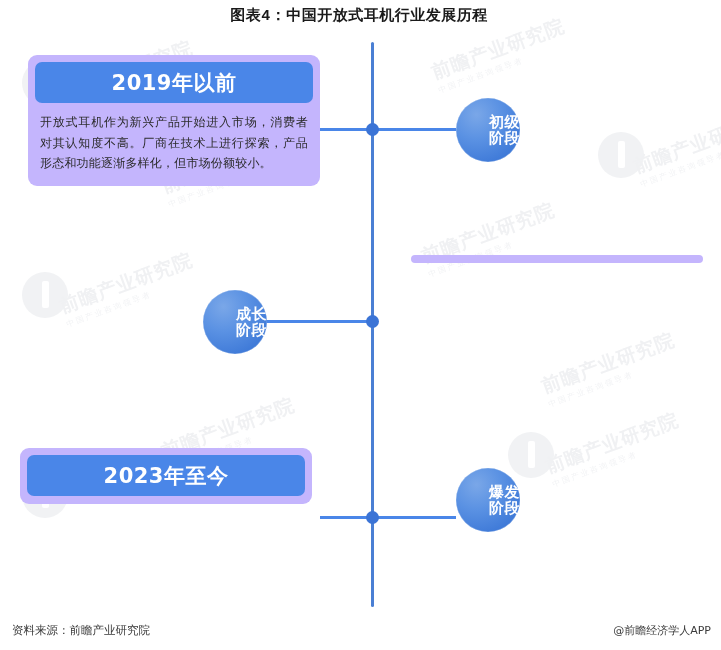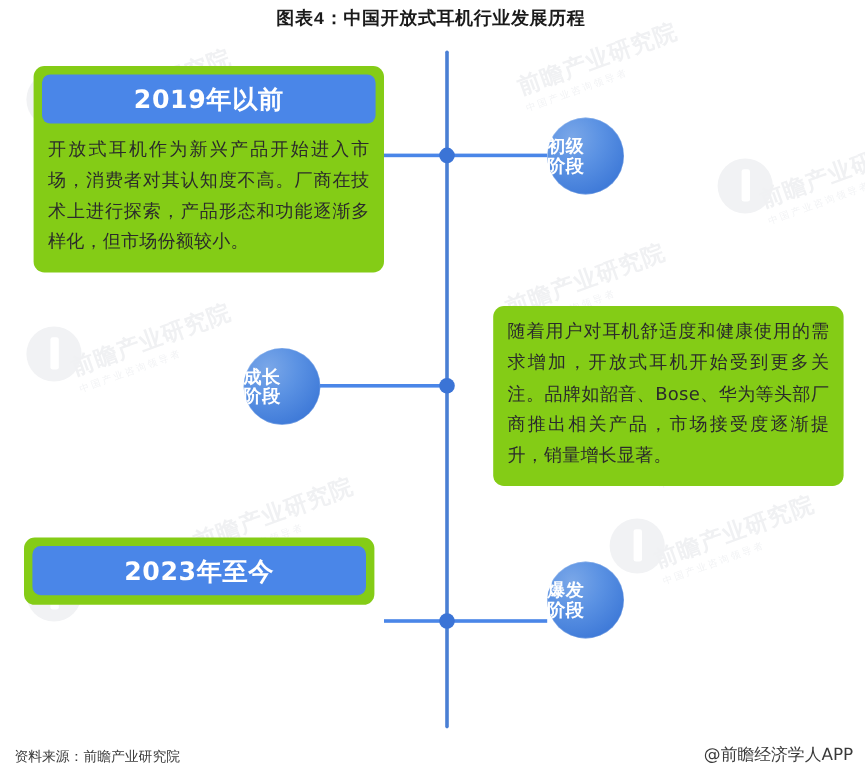--- a/index.html
+++ b/index.html
@@ -103,37 +103,37 @@
   
   .stage-circle {
     position: absolute;
     width: 64px;
     height: 64px;
     border-radius: 50%;
     background: radial-gradient(circle at 32% 26%, #7aa7e8 0%, #5b92e3 38%, #3f7ad8 78%, #3a74d4 100%);
     color: #ffffff;
     display: flex;
     flex-direction: column;
-    align-items: flex-start;
+    align-items: flex-end;
     justify-content: center;
     font-family: "DejaVu Sans", "Liberation Sans", sans-serif;
     font-size: 15px;
     font-weight: bold;
     line-height: 1.08;
     letter-spacing: 0.5px;
     z-index: 5;
     box-shadow: 0 0 0 0.5px rgba(255,255,255,0.25) inset;
   }
   .stage-circle span { display: block; }
 
   
   .card {
     position: absolute;
     width: 292px;
-    background: #84cc16;
+    background: #c4b5fd;
     border-radius: 9px;
     padding: 0 0 8px 0;
     box-sizing: border-box;
     z-index: 3;
   }
   .card-header {
     margin: 7px 7px 0 7px;
     height: 41px;
     border-radius: 7px;
     background: #4a86e8;
@@ -142,21 +142,21 @@
     align-items: center;
     justify-content: center;
     font-family: "DejaVu Sans", "Liberation Sans", sans-serif;
     font-size: 21px;
     font-weight: bold;
     letter-spacing: 0.5px;
   }
   .card-body {
     padding: 9px 12px 4px 12px;
     font-family: "DejaVu Sans", "Liberation Sans", sans-serif;
-    font-size: 15px;
+    font-size: 12px;
     line-height: 1.72;
     color: #2b2b2b;
     text-align: justify;
     letter-spacing: 0.2px;
   }
 
   
   .footer-left {
     position: absolute;
     left: 12px;
@@ -164,21 +164,21 @@
     font-family: "DejaVu Sans", "Liberation Sans", sans-serif;
     font-size: 11.5px;
     color: #3a3a3a;
     text-align: center;
   }
   .footer-right {
     position: absolute;
     right: 10px;
     bottom: 12px;
     font-family: "DejaVu Sans", "Liberation Sans", sans-serif;
-    font-size: 14px;
+    font-size: 11px;
     color: #3a3a3a;
   }
 </style>
 </head>
 <body>
 
 <div id="root">
 
   <div class="wm" style="left:22px; top:60px;">
     <div class="wm-logo"></div>
@@ -242,21 +242,20 @@
 
   <div class="connector" style="left:265px; top:320px; width:110px;"></div>
   <div class="axis-dot" style="top:315px;"></div>
 
   <div class="stage-circle" style="left:203px; top:290px;">
     <span>成长</span>
     <span>阶段</span>
   </div>
 
   <div class="card" style="left:411px; top:255px;">
-    <div class="card-body">随着用户对耳机舒适度和健康使用的需求增加，开放式耳机开始受到更多关注。品牌如韶音、Bose、华为等头部厂商推出相关产品，市场接受度逐渐提升，销量增长显著。</div>
   </div>
 
   <div class="connector" style="left:320px; top:516px; width:136px;"></div>
   <div class="axis-dot" style="top:511px;"></div>
 
   <div class="card" style="left:20px; top:448px;">
     <div class="card-header">2023年至今</div>
   </div>
 
   <div class="stage-circle" style="left:456px; top:468px;">

